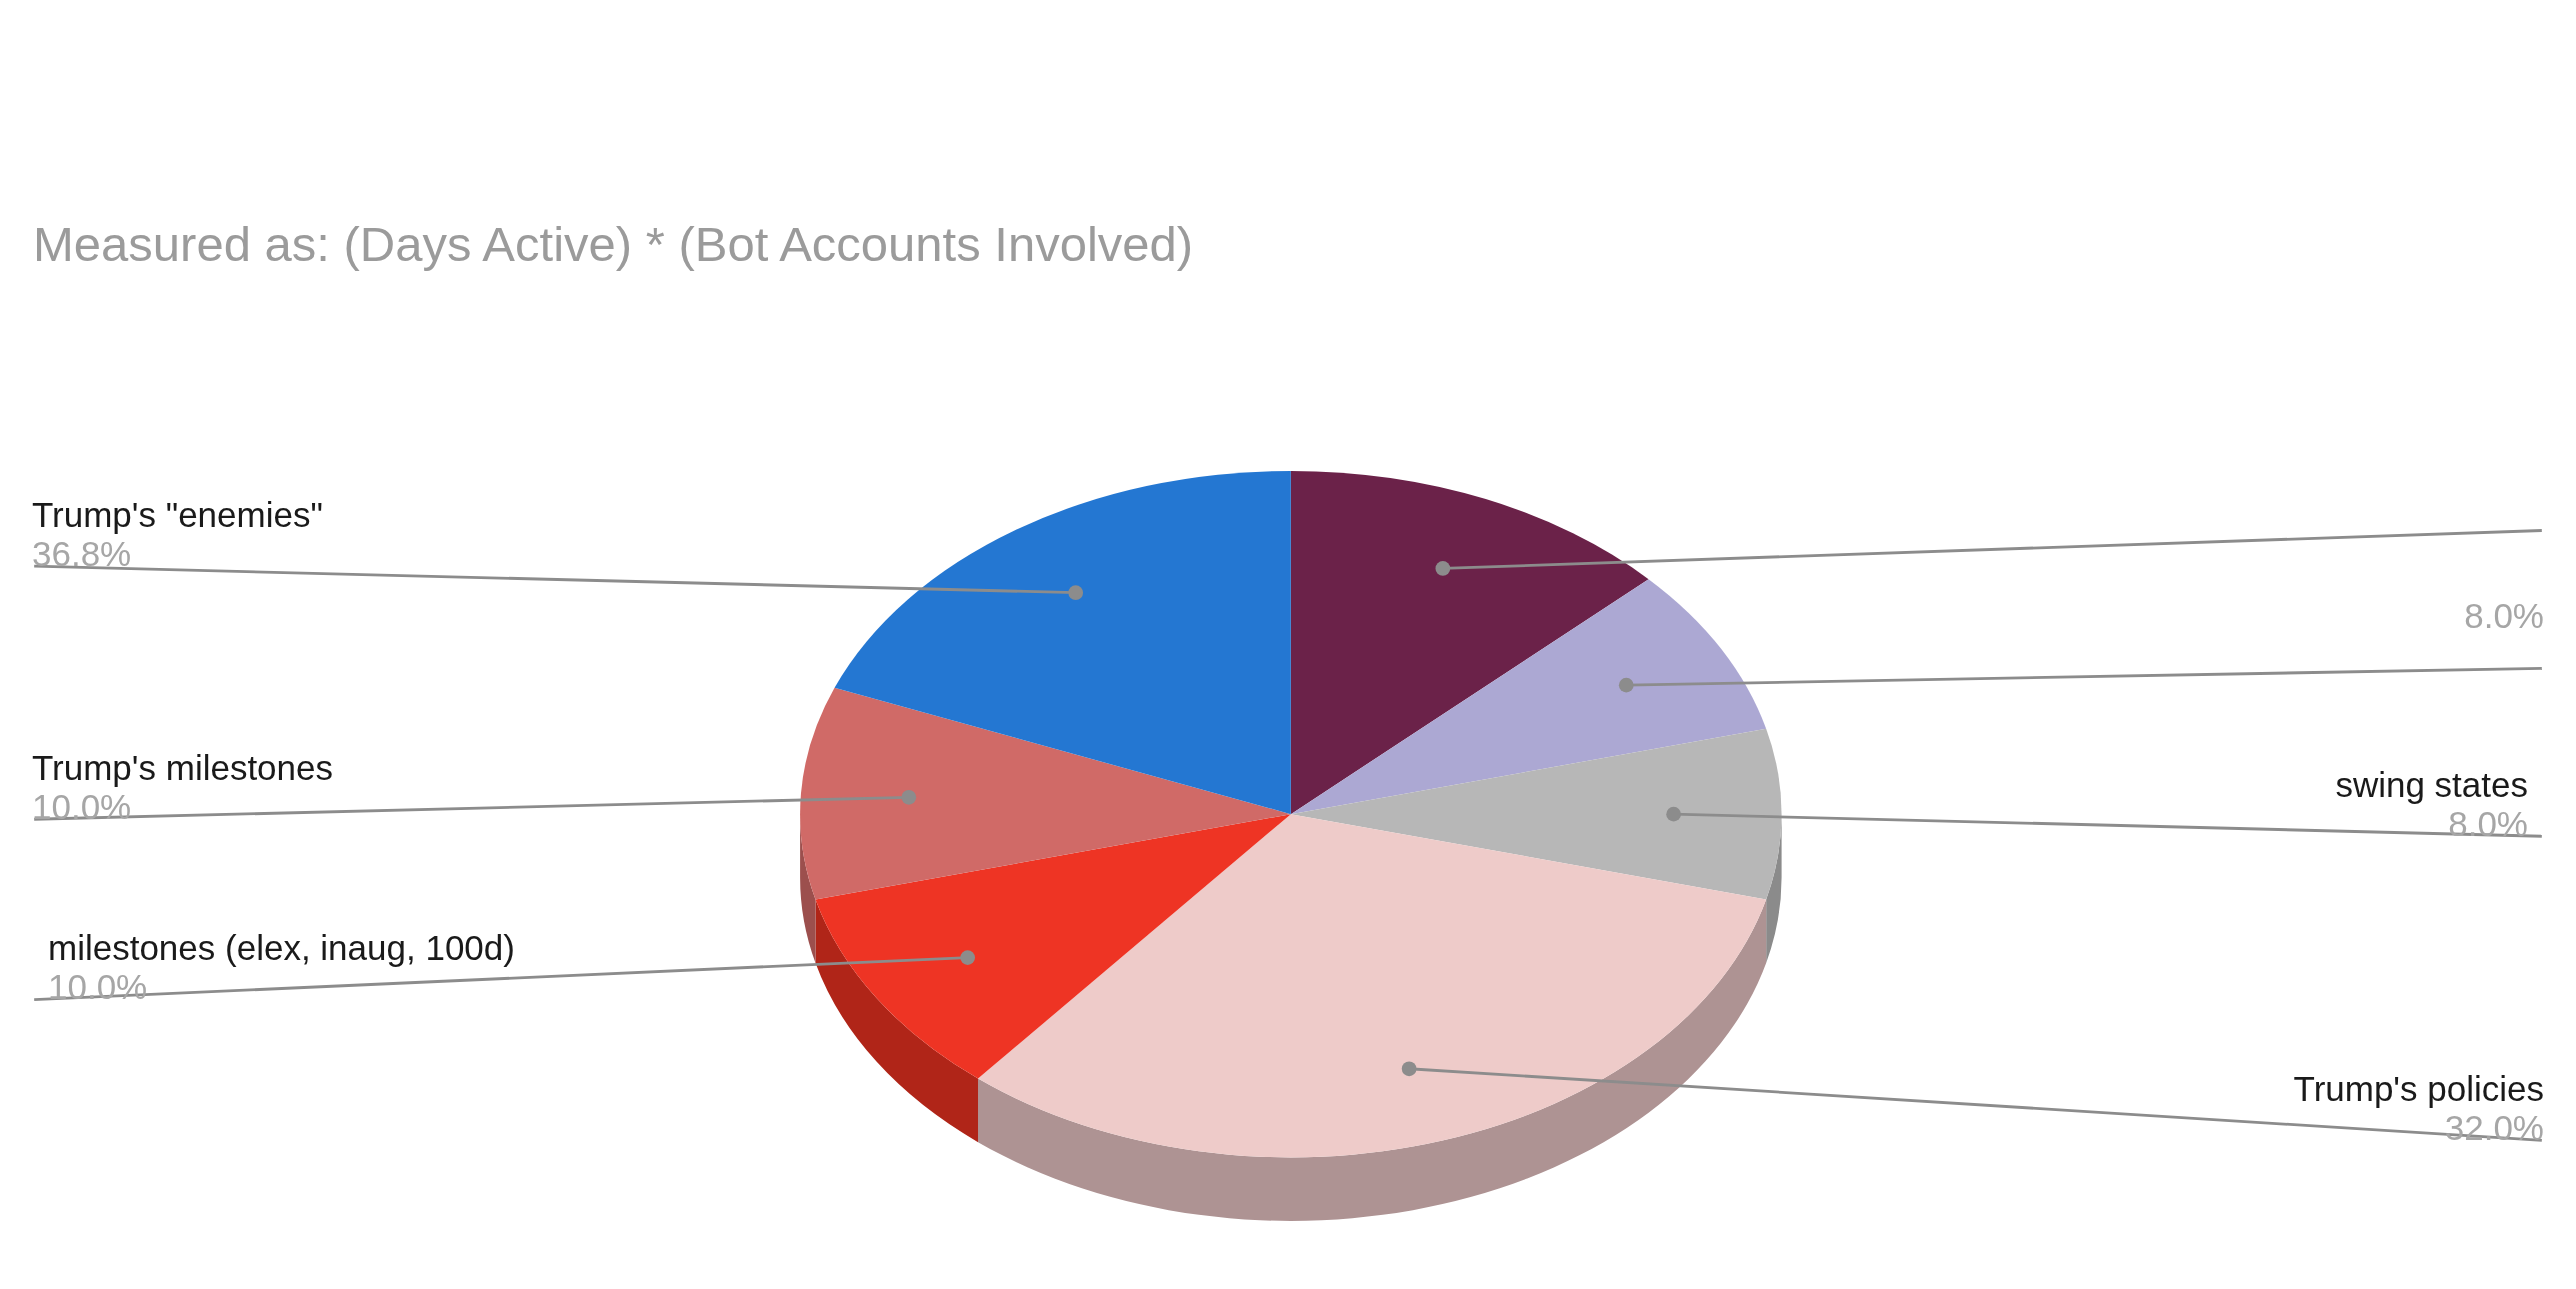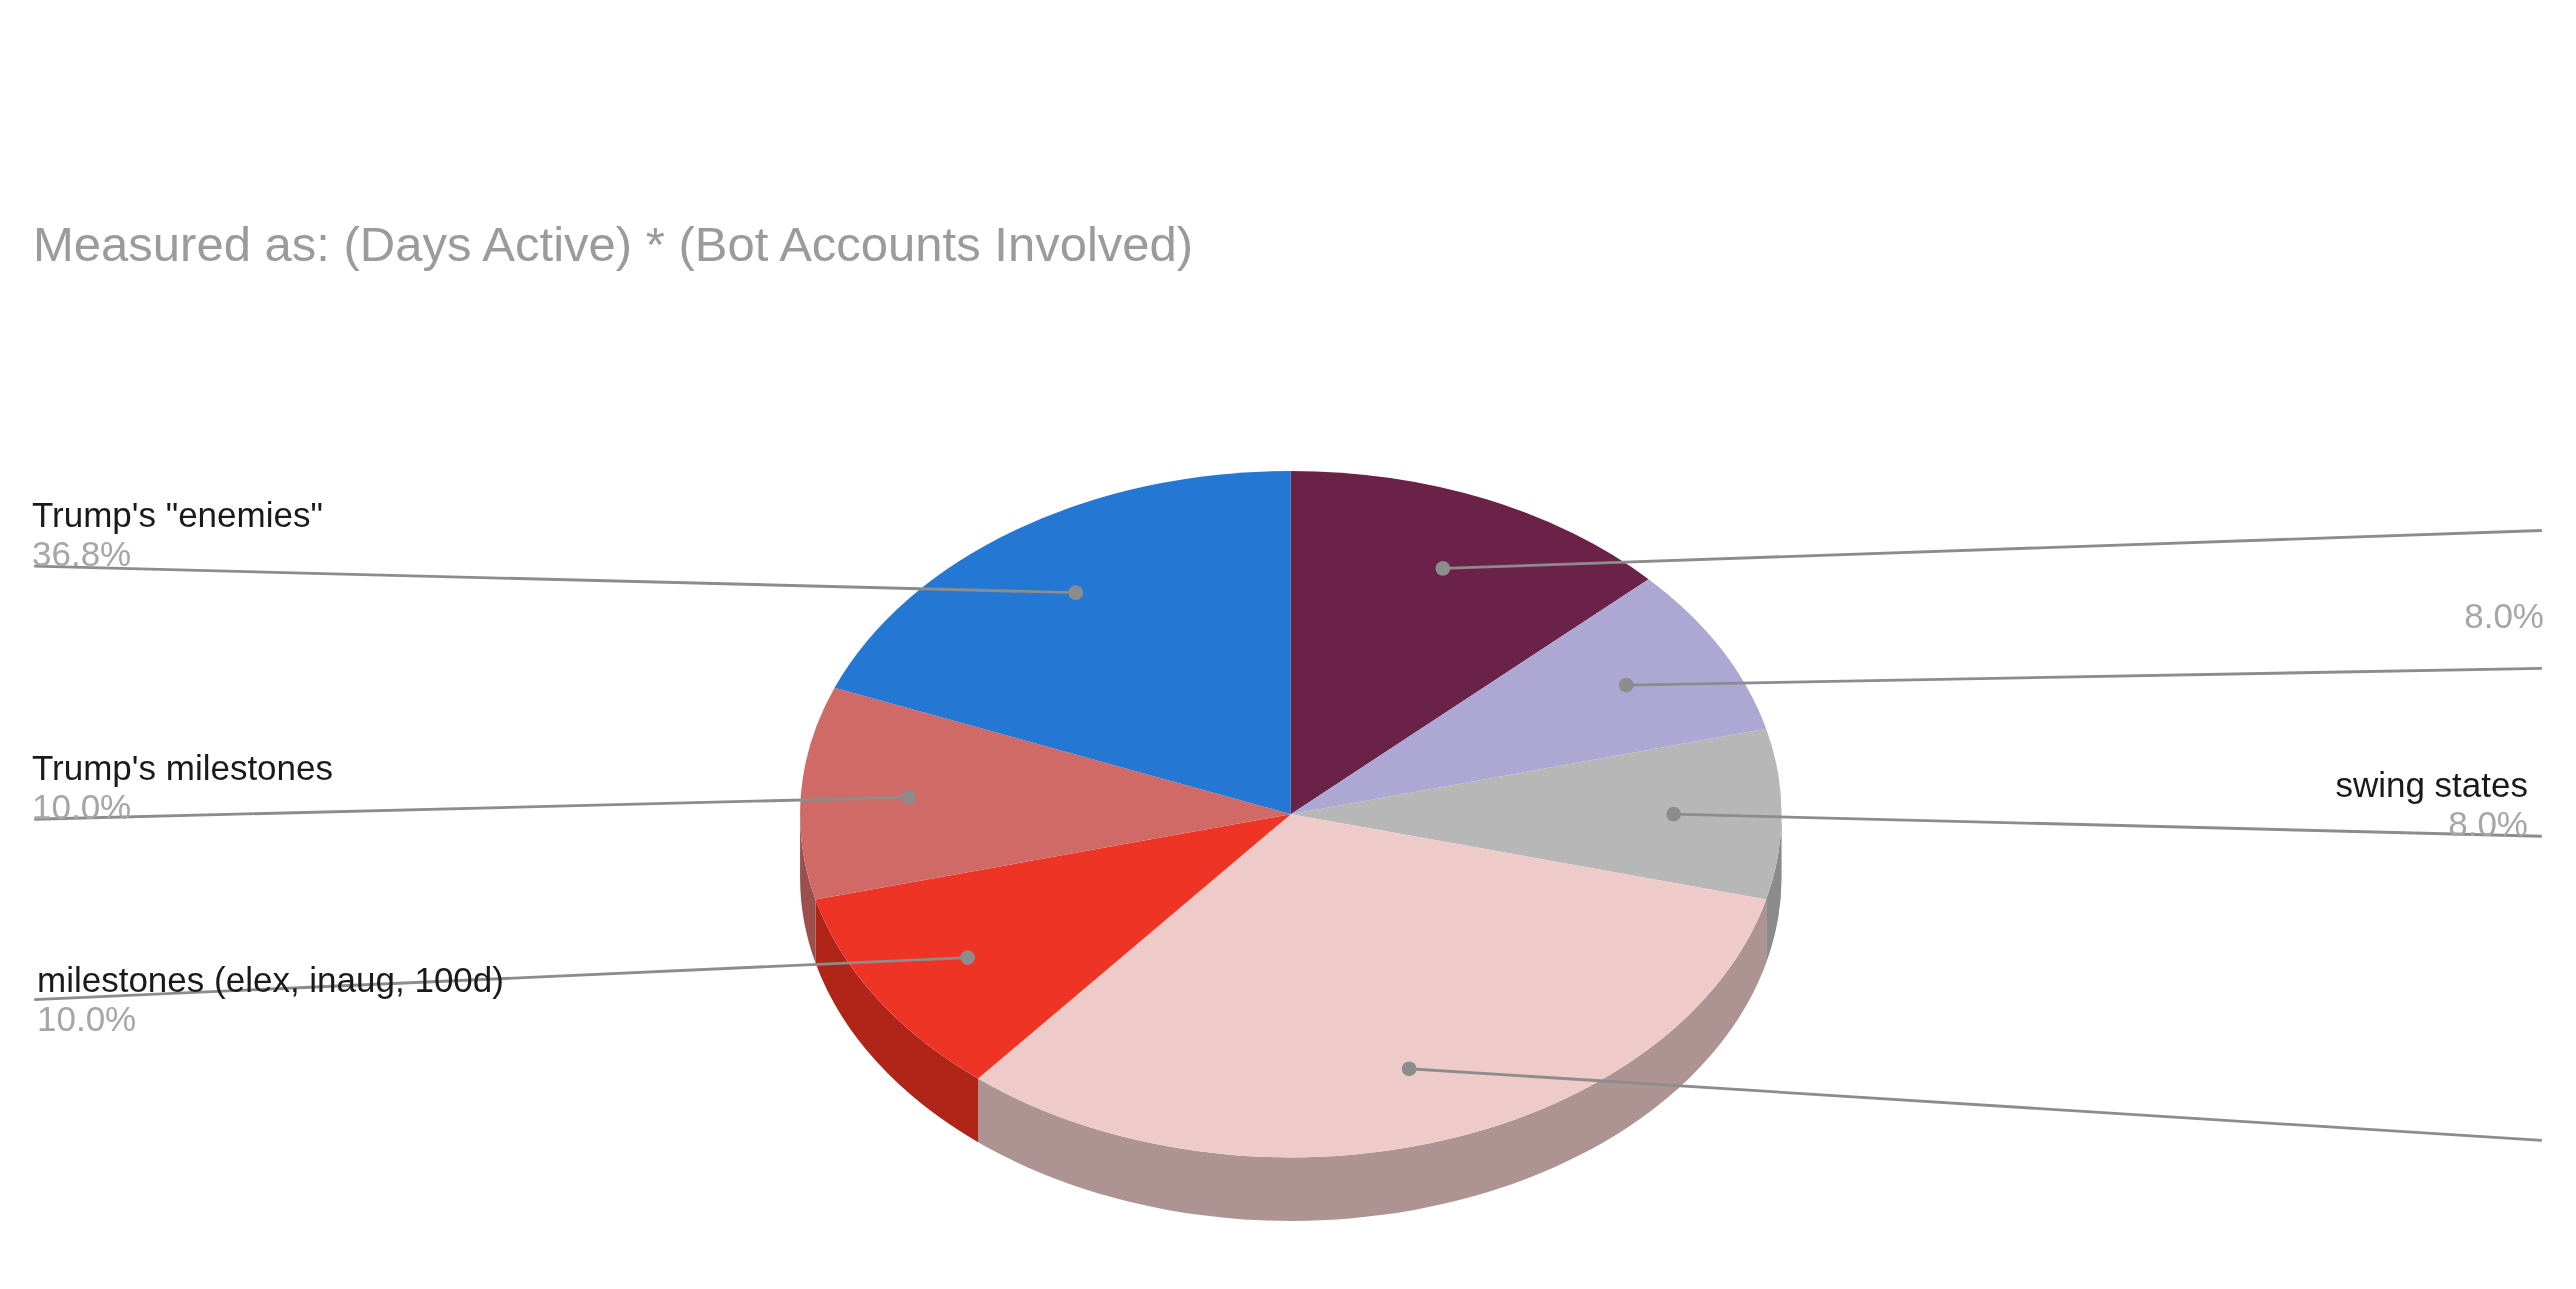--- a/index.html
+++ b/index.html
@@ -116,30 +116,34 @@
 
   <div class="slice-label right-side" style="right:32px; top:596px;">
     <span class="lbl-pct">8.0%</span>
   </div>
 
   <div class="slice-label right-side" style="right:48px; top:765px;">
     <span class="lbl-name">swing states</span>
     <span class="lbl-pct">8.0%</span>
   </div>
 
+  <div class="slice-label right-side" style="right:32px; top:1069px;">
+    <span class="lbl-name">Trump's policies</span>
+    <span class="lbl-pct">32.0%</span>
+  </div>
 
   <div class="slice-label left-side" style="left:32px; top:495px;">
     <span class="lbl-name">Trump's "enemies"</span>
     <span class="lbl-pct">36.8%</span>
   </div>
 
   <div class="slice-label left-side" style="left:32px; top:748px;">
     <span class="lbl-name">Trump's milestones</span>
     <span class="lbl-pct">10.0%</span>
   </div>
 
-  <div class="slice-label left-side" style="left:37px; top:928px;margin-top:32px;">
+  <div class="slice-label left-side" style="left:48px; top:928px;">
     <span class="lbl-name">milestones (elex, inaug, 100d)</span>
     <span class="lbl-pct">10.0%</span>
   </div>
 
 </div>
 
 
 </body></html>

